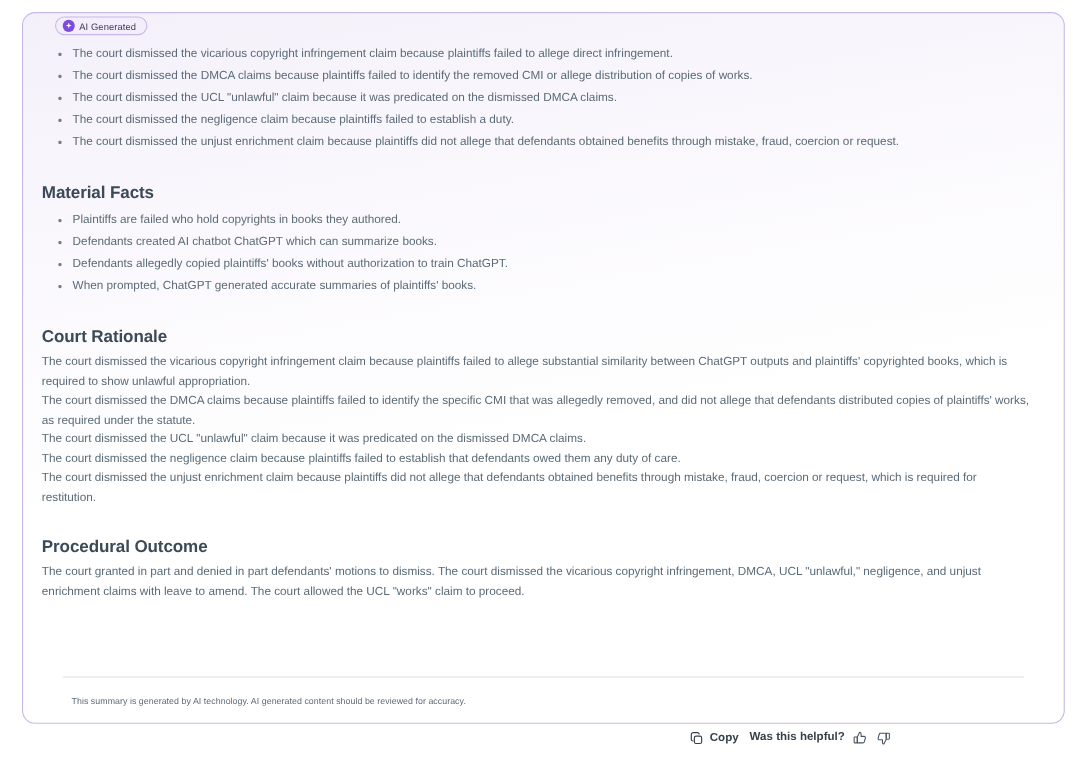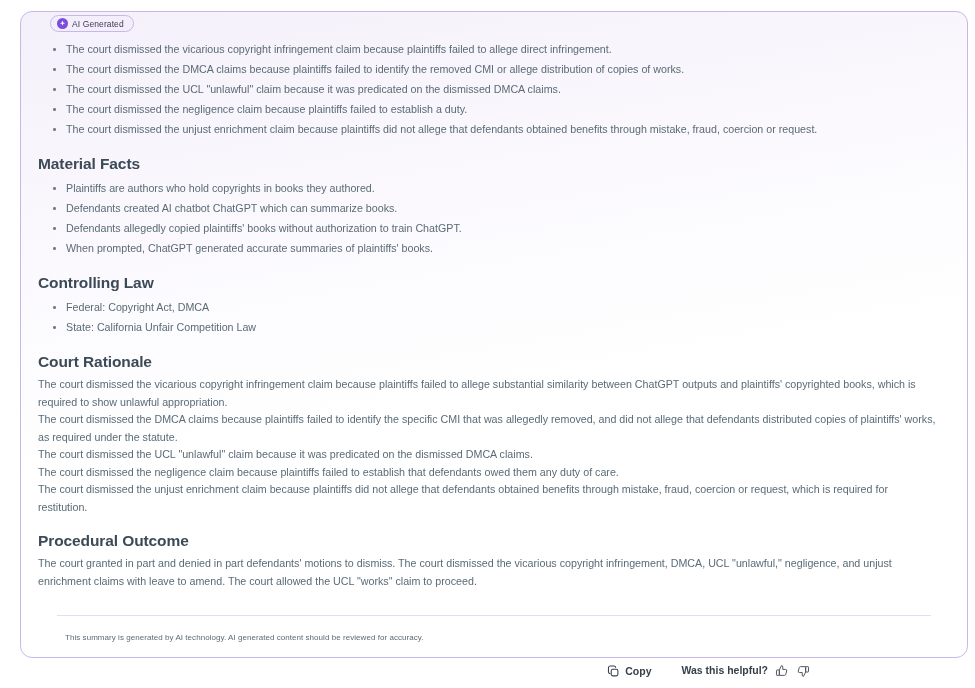--- a/index.html
+++ b/index.html
@@ -72,21 +72,21 @@
     overflow: hidden;
   }
 
   h2.section-title {
     font-size: 15.5px;
     font-weight: bold;
     color: #3c4a57;
     letter-spacing: -0.1px;
     margin: 0 0 5px 0;
   }
-  .section + .section { margin-top: 16px; }
+  .section + .section { margin-top: 28px; }
 
   ul.bullets {
     list-style: none;
     margin: 0 0 0 0;
     padding: 0;
   }
   ul.bullets li {
     position: relative;
     padding-left: 28px;
     font-size: 10.7px;
@@ -133,21 +133,21 @@
     letter-spacing: 0.05px;
   }
 
   
   .action-bar {
     position: absolute;
     right: 14px;
     top: 664px;
     display: flex;
     align-items: center;
-    gap: 30px;
+    gap: 10px;
   }
   .copy-button {
     display: flex;
     align-items: center;
     gap: 5px;
     font-size: 10.5px;
     font-weight: bold;
     color: #36404a;
     cursor: pointer;
     background: none;
@@ -200,34 +200,27 @@
           <li>The court dismissed the DMCA claims because plaintiffs failed to identify the removed CMI or allege distribution of copies of works.</li>
           <li>The court dismissed the UCL "unlawful" claim because it was predicated on the dismissed DMCA claims.</li>
           <li>The court dismissed the negligence claim because plaintiffs failed to establish a duty.</li>
           <li>The court dismissed the unjust enrichment claim because plaintiffs did not allege that defendants obtained benefits through mistake, fraud, coercion or request.</li>
         </ul>
       </div>
 
       <div class="section">
         <h2 class="section-title">Material Facts</h2>
         <ul class="bullets">
-          <li>Plaintiffs are authors who hold copyrights in books they authored.</li>
+          <li>Plaintiffs are failed who hold copyrights in books they authored.</li>
           <li>Defendants created AI chatbot ChatGPT which can summarize books.</li>
           <li>Defendants allegedly copied plaintiffs' books without authorization to train ChatGPT.</li>
           <li>When prompted, ChatGPT generated accurate summaries of plaintiffs' books.</li>
         </ul>
       </div>
 
-      <div class="section">
-        <h2 class="section-title">Controlling Law</h2>
-        <ul class="bullets">
-          <li>Federal: Copyright Act, DMCA</li>
-          <li>State: California Unfair Competition Law</li>
-        </ul>
-      </div>
 
       <div class="section">
         <h2 class="section-title">Court Rationale</h2>
         <div class="para-group">
           <p class="para">The court dismissed the vicarious copyright infringement claim because plaintiffs failed to allege substantial similarity between ChatGPT outputs and plaintiffs' copyrighted books, which is required to show unlawful appropriation.</p>
           <p class="para">The court dismissed the DMCA claims because plaintiffs failed to identify the specific CMI that was allegedly removed, and did not allege that defendants distributed copies of plaintiffs' works, as required under the statute.</p>
           <p class="para">The court dismissed the UCL "unlawful" claim because it was predicated on the dismissed DMCA claims.</p>
           <p class="para">The court dismissed the negligence claim because plaintiffs failed to establish that defendants owed them any duty of care.</p>
           <p class="para">The court dismissed the unjust enrichment claim because plaintiffs did not allege that defendants obtained benefits through mistake, fraud, coercion or request, which is required for restitution.</p>
         </div>

